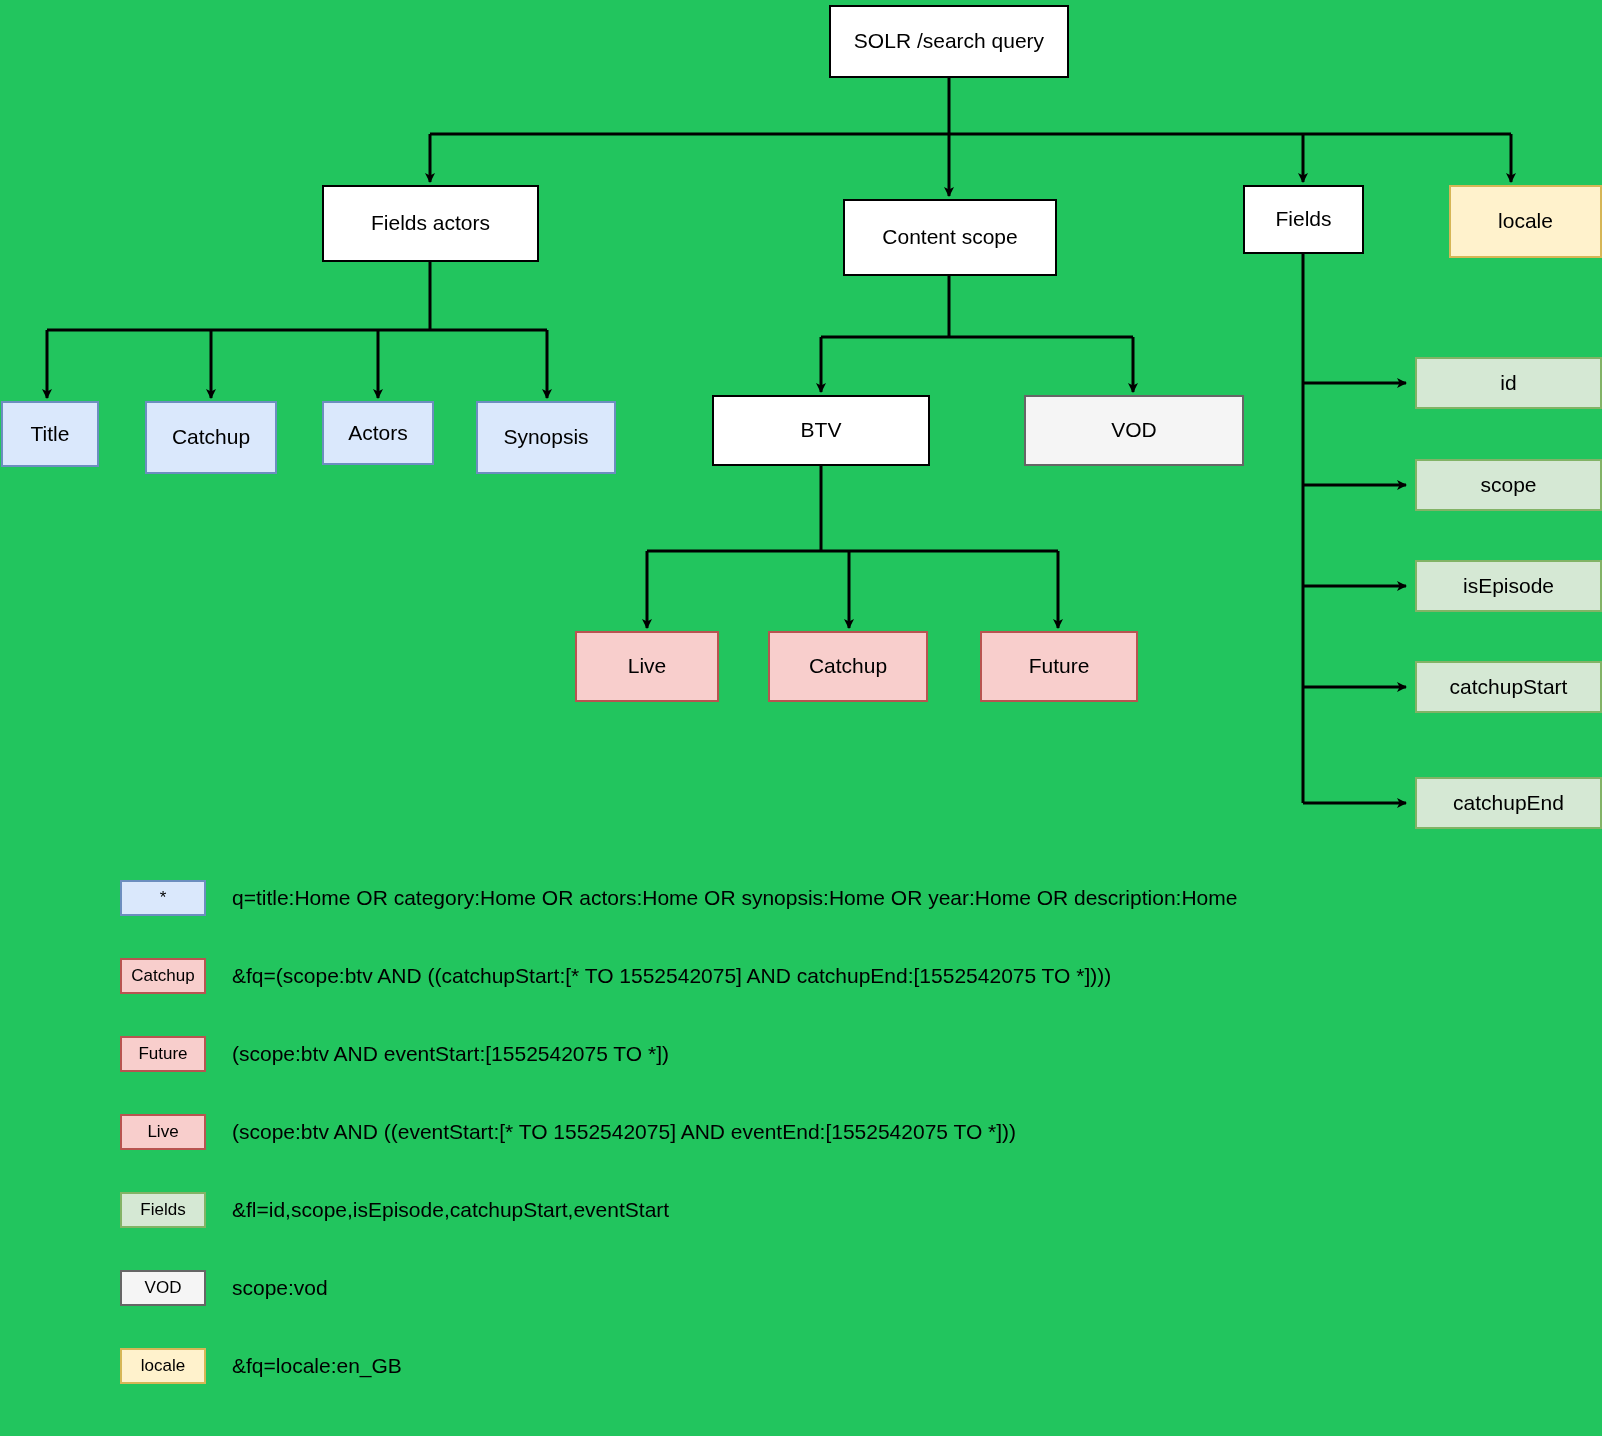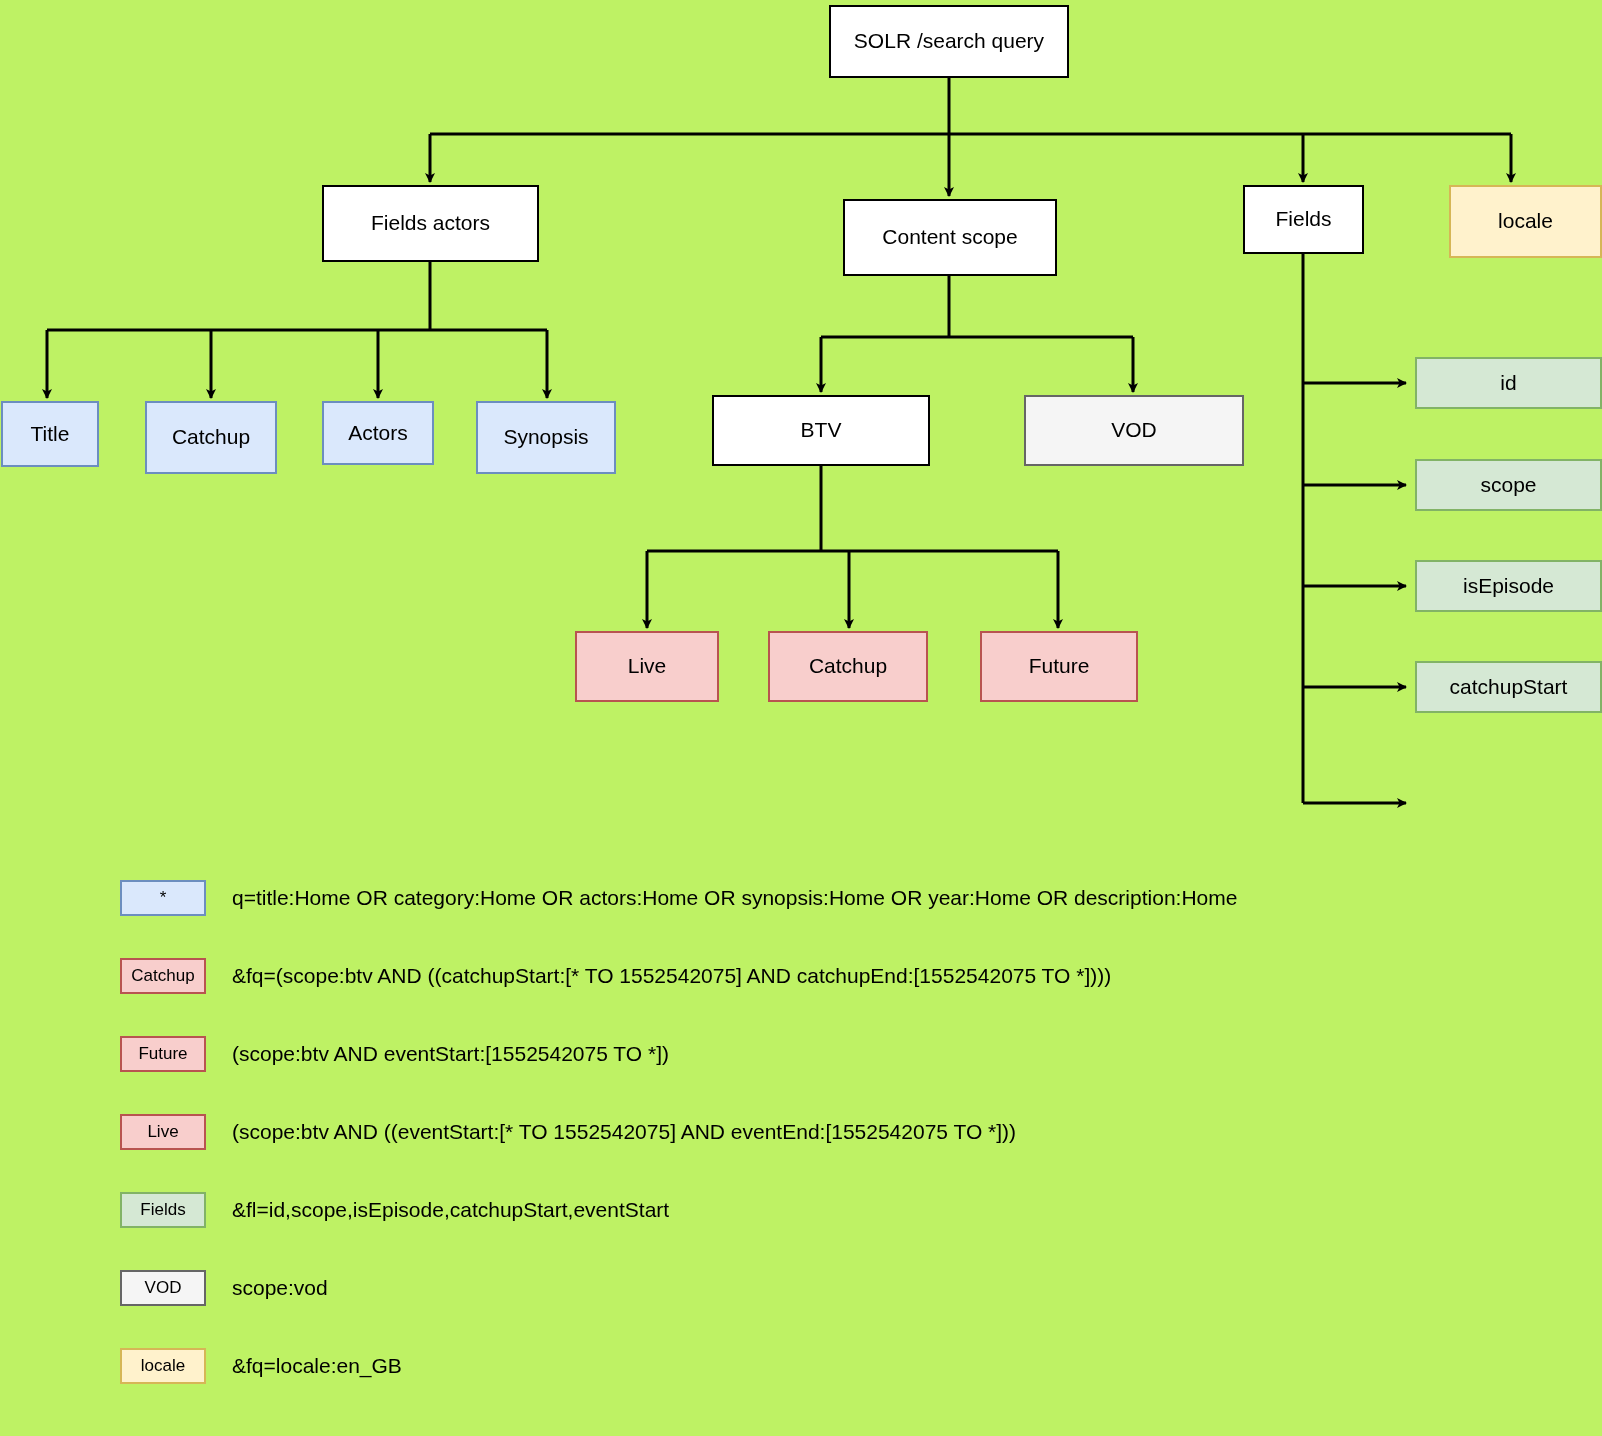--- a/index.html
+++ b/index.html
@@ -10,21 +10,21 @@
   }
   body {
     font-family: "Liberation Sans", sans-serif;
     color: #000000;
   }
   #canvas {
     position: relative;
     width: 1602px;
     height: 1436px;
     overflow: hidden;
-    background: #bef264;
+    background: #22c55e;
   }
   #edges {
     position: absolute;
     left: 0;
     top: 0;
     width: 1602px;
     height: 1436px;
     pointer-events: none;
   }
   .node {
@@ -193,20 +193,23 @@
   </div>
   <div class="node green" style="left:1415px; top:459px; width:187px; height:52px;">
     <span>scope</span>
   </div>
   <div class="node green" style="left:1415px; top:661px; width:187px; height:52px;">
     <span>catchupStart</span>
   </div>
   <div class="node green" style="left:1415px; top:560px; width:187px; height:52px;">
     <span>isEpisode</span>
   </div>
+  <div class="node green" style="left:1415px; top:777px; width:187px; height:52px;">
+    <span>catchupEnd</span>
+  </div>
 
   <div id="legend">
 
     <div class="legend-row">
       <div class="legend-swatch blue">
         <span>*</span>
       </div>
       <div class="legend-text">q=title:Home OR category:Home OR actors:Home OR synopsis:Home OR year:Home OR description:Home</div>
     </div>
 

